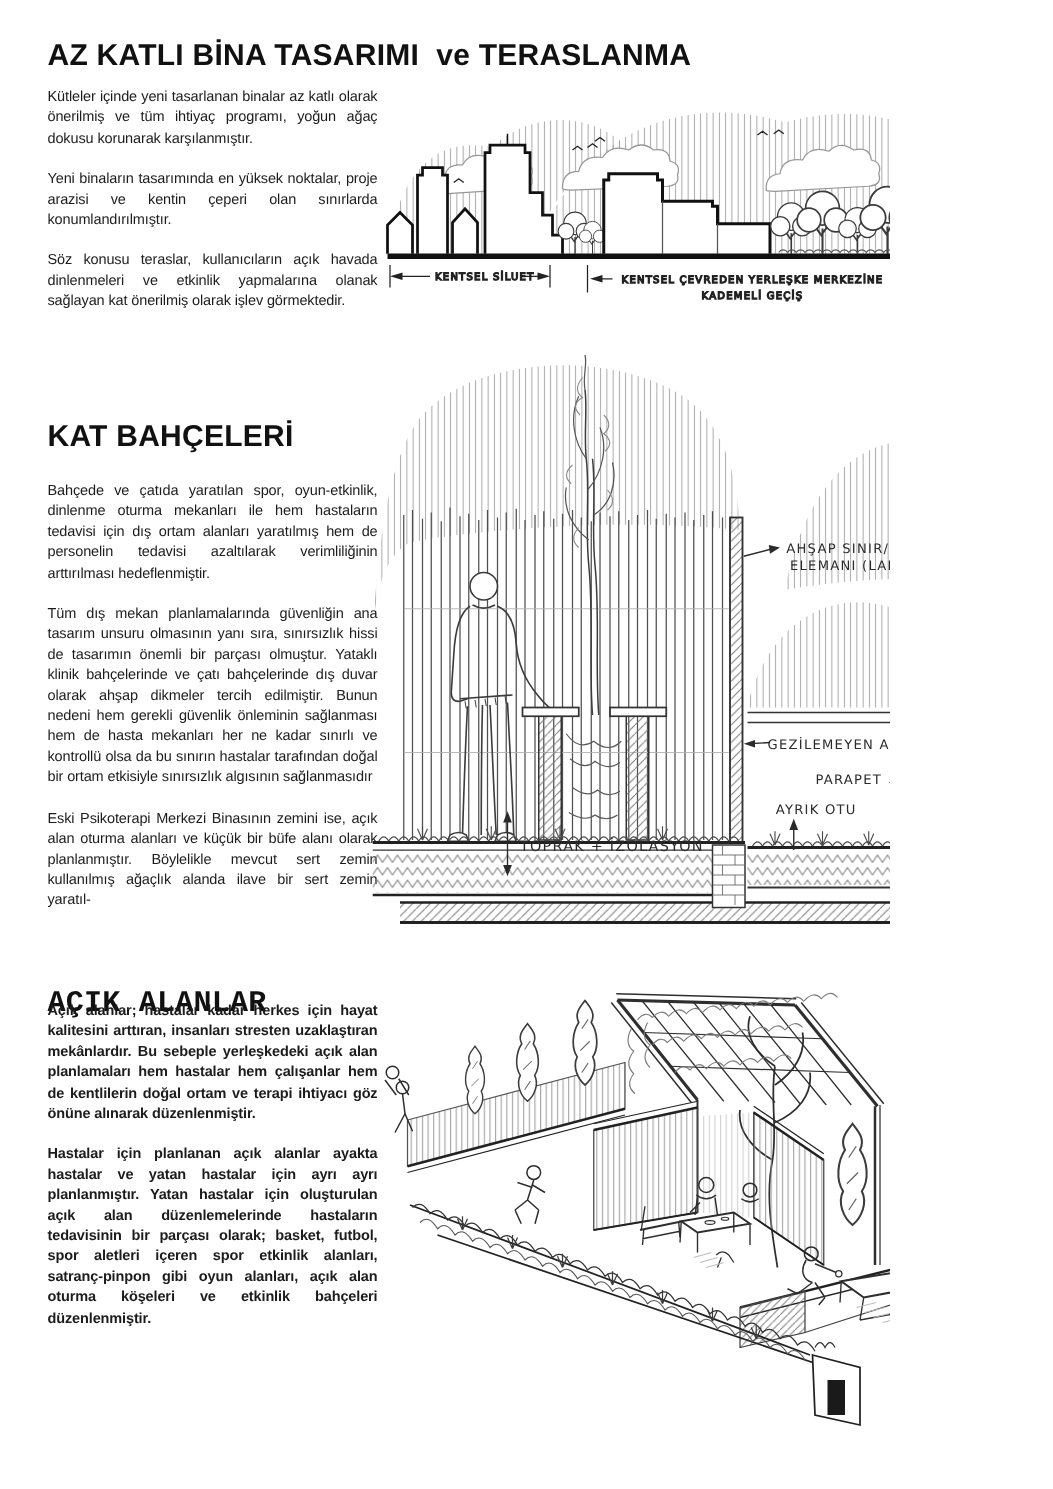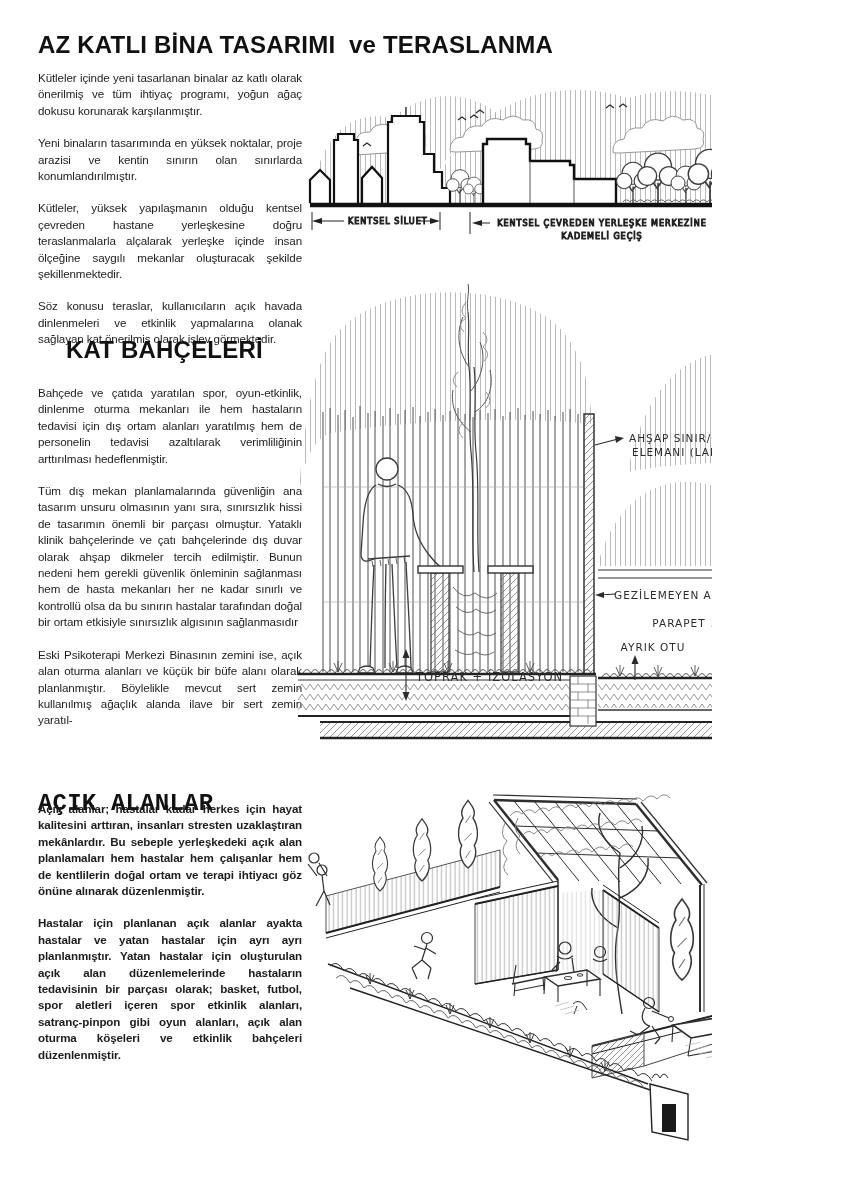--- a/index.html
+++ b/index.html
@@ -18,22 +18,21 @@
   svg text.lab2 { font-size:11.5px; }
 </style>
 </head>
 <body>
 
 <div class="page">
 
   <h1 class="heading" style="top:31px;">AZ KATLI BİNA TASARIMI  ve TERASLANMA</h1>
   <div class="col" style="top:70px;">
     <p>Kütleler içinde yeni tasarlanan binalar az katlı olarak önerilmiş ve tüm ihtiyaç programı, yoğun ağaç dokusu korunarak karşılanmıştır.</p>
-    <p>Yeni binaların tasarımında en yüksek noktalar, proje arazisi ve kentin sınırın olan sınırlarda konumlandırılmıştır.</p>
-    <p>Kütleler, yüksek yapılaşmanın olduğu kentsel çevreden hastane yerleşkesine doğru teraslanmalarla alçalarak yerleşke içinde insan ölçeğine saygılı mekanlar oluşturacak şekilde şekillenmektedir.</p>
+    <p>Yeni binaların tasarımında en yüksek noktalar, proje arazisi ve kentin çeperi olan sınırlarda konumlandırılmıştır.</p>
     <p>Söz konusu teraslar, kullanıcıların açık havada dinlenmeleri ve etkinlik yapmalarına olanak sağlayan kat önerilmiş olarak işlev görmektedir.</p>
   </div>
 
   <svg class="fig" style="left:308px; top:60px;" width="530" height="190" viewBox="0 0 530 190">
     <defs>
       <pattern id="vh1" width="5" height="12" patternUnits="userSpaceOnUse">
         <line x1="2.5" y1="0" x2="2.5" y2="12" stroke="#a8a8a8" stroke-width="0.8"></line>
       </pattern>
       <g id="dtree">
         <path d="M0,0 V-15 M0,-10 L-5,-17 M0,-12 L5,-19" stroke="#3c3c3c" fill="none" stroke-width="1.2"></path>
@@ -95,21 +94,21 @@
       <path d="M164,163 l10,-3 0,6 z" stroke="none"></path>
       <path d="M173,163 H182" fill="none"></path>
       <text class="hand dim" x="294" y="166" text-anchor="middle">KENTSEL ÇEVREDEN YERLEŞKE MERKEZİNE</text>
       <path d="M406,163 H416" fill="none"></path>
       <path d="M425,163 l-10,-3 0,6 z" stroke="none"></path>
       <path d="M425,152 V174" fill="none"></path>
       <text class="hand dim" x="294" y="179" text-anchor="middle">KADEMELİ GEÇİŞ</text>
     </g>
   </svg>
 
-  <h1 class="heading" style="top:336px;margin-left:28px;">KAT BAHÇELERİ</h1>
+  <h1 class="heading" style="top:336px;">KAT BAHÇELERİ</h1>
   <div class="col" style="top:385px;">
     <p>Bahçede ve çatıda yaratılan spor, oyun-etkinlik, dinlenme oturma mekanları ile hem hastaların tedavisi için dış ortam alanları yaratılmış hem de personelin tedavisi azaltılarak verimliliğinin arttırılması hedeflenmiştir.</p>
     <p>Tüm dış mekan planlamalarında güvenliğin ana tasarım unsuru olmasının yanı sıra, sınırsızlık hissi de tasarımın önemli bir parçası olmuştur. Yataklı klinik bahçelerinde ve çatı bahçelerinde dış duvar olarak ahşap dikmeler tercih edilmiştir. Bunun nedeni hem gerekli güvenlik önleminin sağlanması hem de hasta mekanları her ne kadar sınırlı ve kontrollü olsa da bu sınırın hastalar tarafından doğal bir ortam etkisiyle sınırsızlık algısının sağlanmasıdır</p>
     <p>Eski Psikoterapi Merkezi Binasının zemini ise, açık alan oturma alanları ve küçük bir büfe alanı olarak planlanmıştır. Böylelikle mevcut sert zemin kullanılmış ağaçlık alanda ilave bir sert zemin yaratıl-</p>
   </div>
 
   <svg class="fig" style="left:298px; top:272px;" width="544" height="498" viewBox="0 0 544 498">
     <defs>
       <pattern id="vh2" width="5" height="12" patternUnits="userSpaceOnUse">
         <line x1="2.5" y1="0" x2="2.5" y2="12" stroke="#a8a8a8" stroke-width="0.8"></line>

